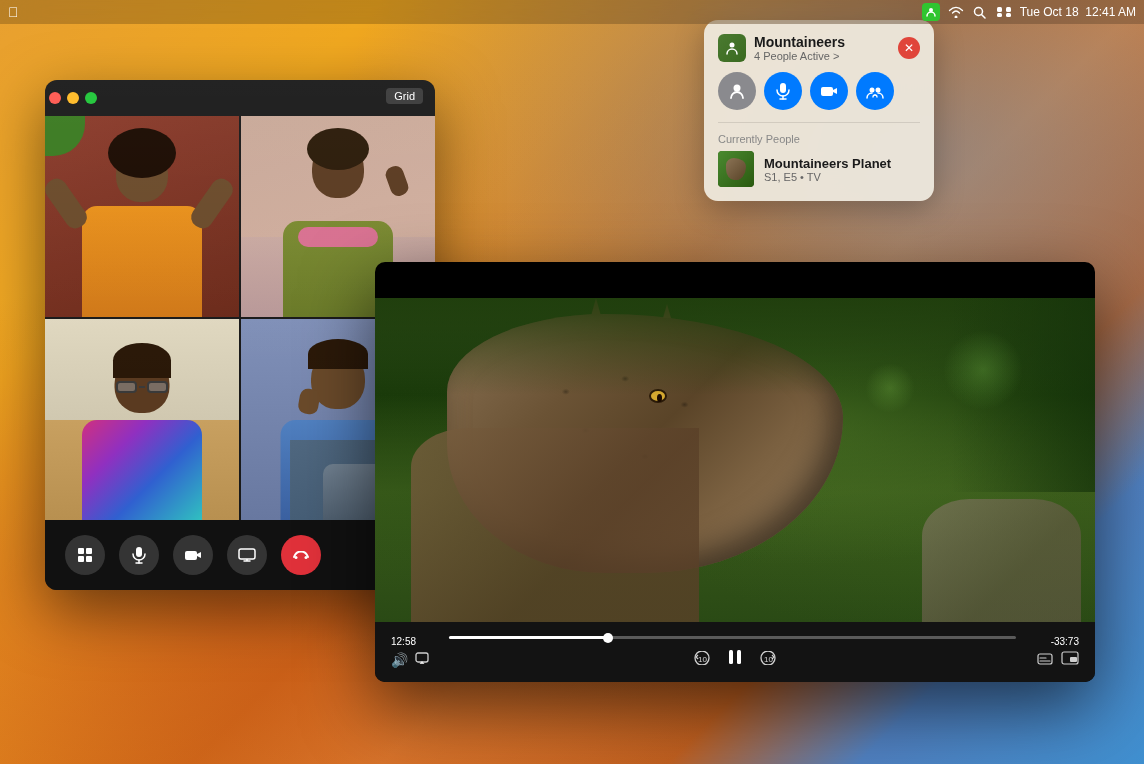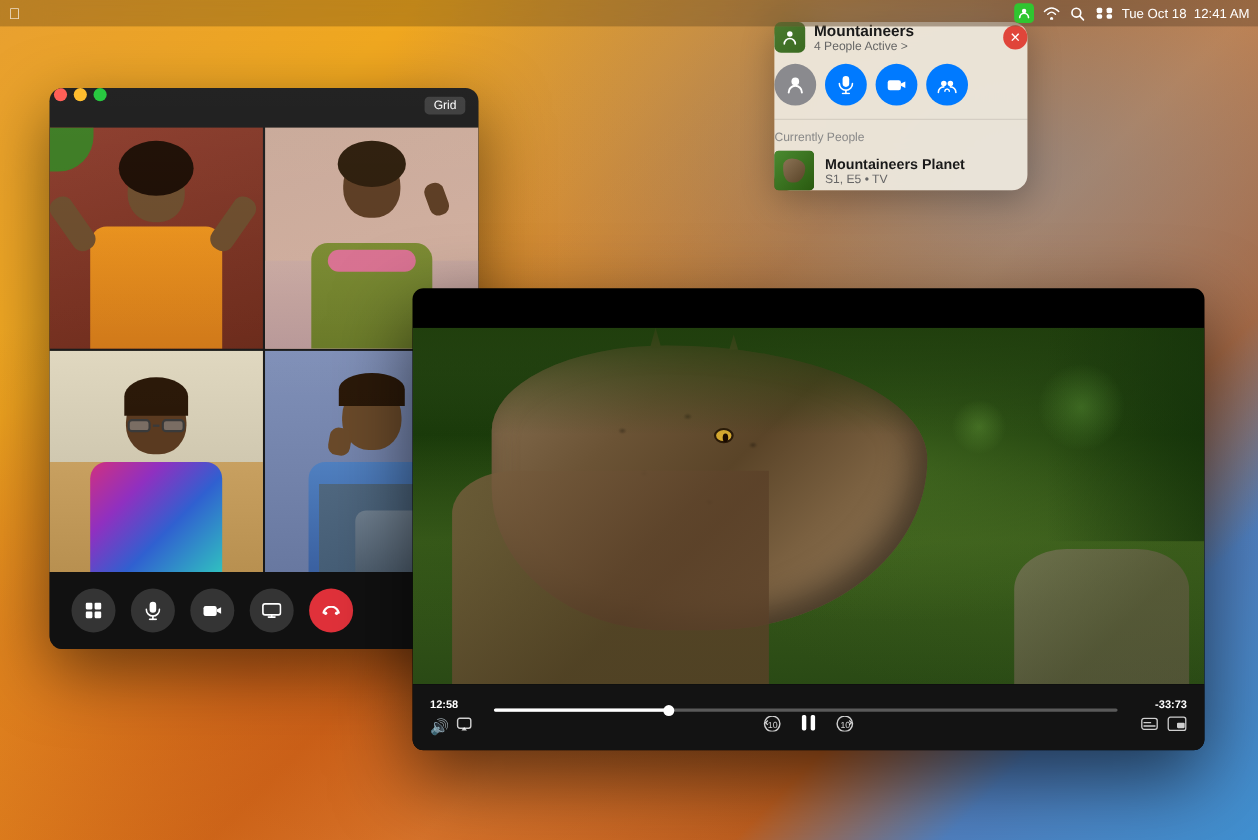--- a/index.html
+++ b/index.html
@@ -75,20 +75,21 @@
       border-radius: 12px;
       overflow: hidden;
       z-index: 10;
       box-shadow: 0 20px 60px rgba(0,0,0,0.5);
     }
     .facetime-titlebar {
       position: absolute;
       top: 0; left: 0; right: 0;
       height: 36px;
       display: flex;
+      align-items: center;
       padding: 0 4px;
       z-index: 20;
     }
     .traffic-lights {
       display: flex;
       gap: 6px;
     }
     .traffic-light {
       width: 12px;
       height: 12px;
@@ -318,23 +319,22 @@
       height: 60px;
       background: rgba(20,20,20,0.95);
       display: flex;
       flex-direction: column;
       justify-content: center;
       padding: 0 16px;
       gap: 4px;
     }
     .progress-row {
       display: flex;
-      align-items: flex-end;
+      align-items: flex-start;
       gap: 23px;
-      font-weight: bold;
     }
     .time-label {
       color: white;
       font-size: 10px;
       min-width: 35px;
     }
     .time-label-right {
       color: white;
       font-size: 10px;
       min-width: 40px;
@@ -397,20 +397,21 @@
 
     
     .shareplay-panel {
       position: absolute;
       top: 20px;
       right: 210px;
       width: 230px;
       background: rgba(240,235,225,0.92);
       backdrop-filter: blur(20px);
       border-radius: 14px;
+      padding: 14px;
       z-index: 50;
       box-shadow: 0 8px 30px rgba(0,0,0,0.25);
     }
     .panel-header {
       display: flex;
       align-items: center;
       justify-content: space-between;
       margin-bottom: 10px;
     }
     .panel-title-row {

